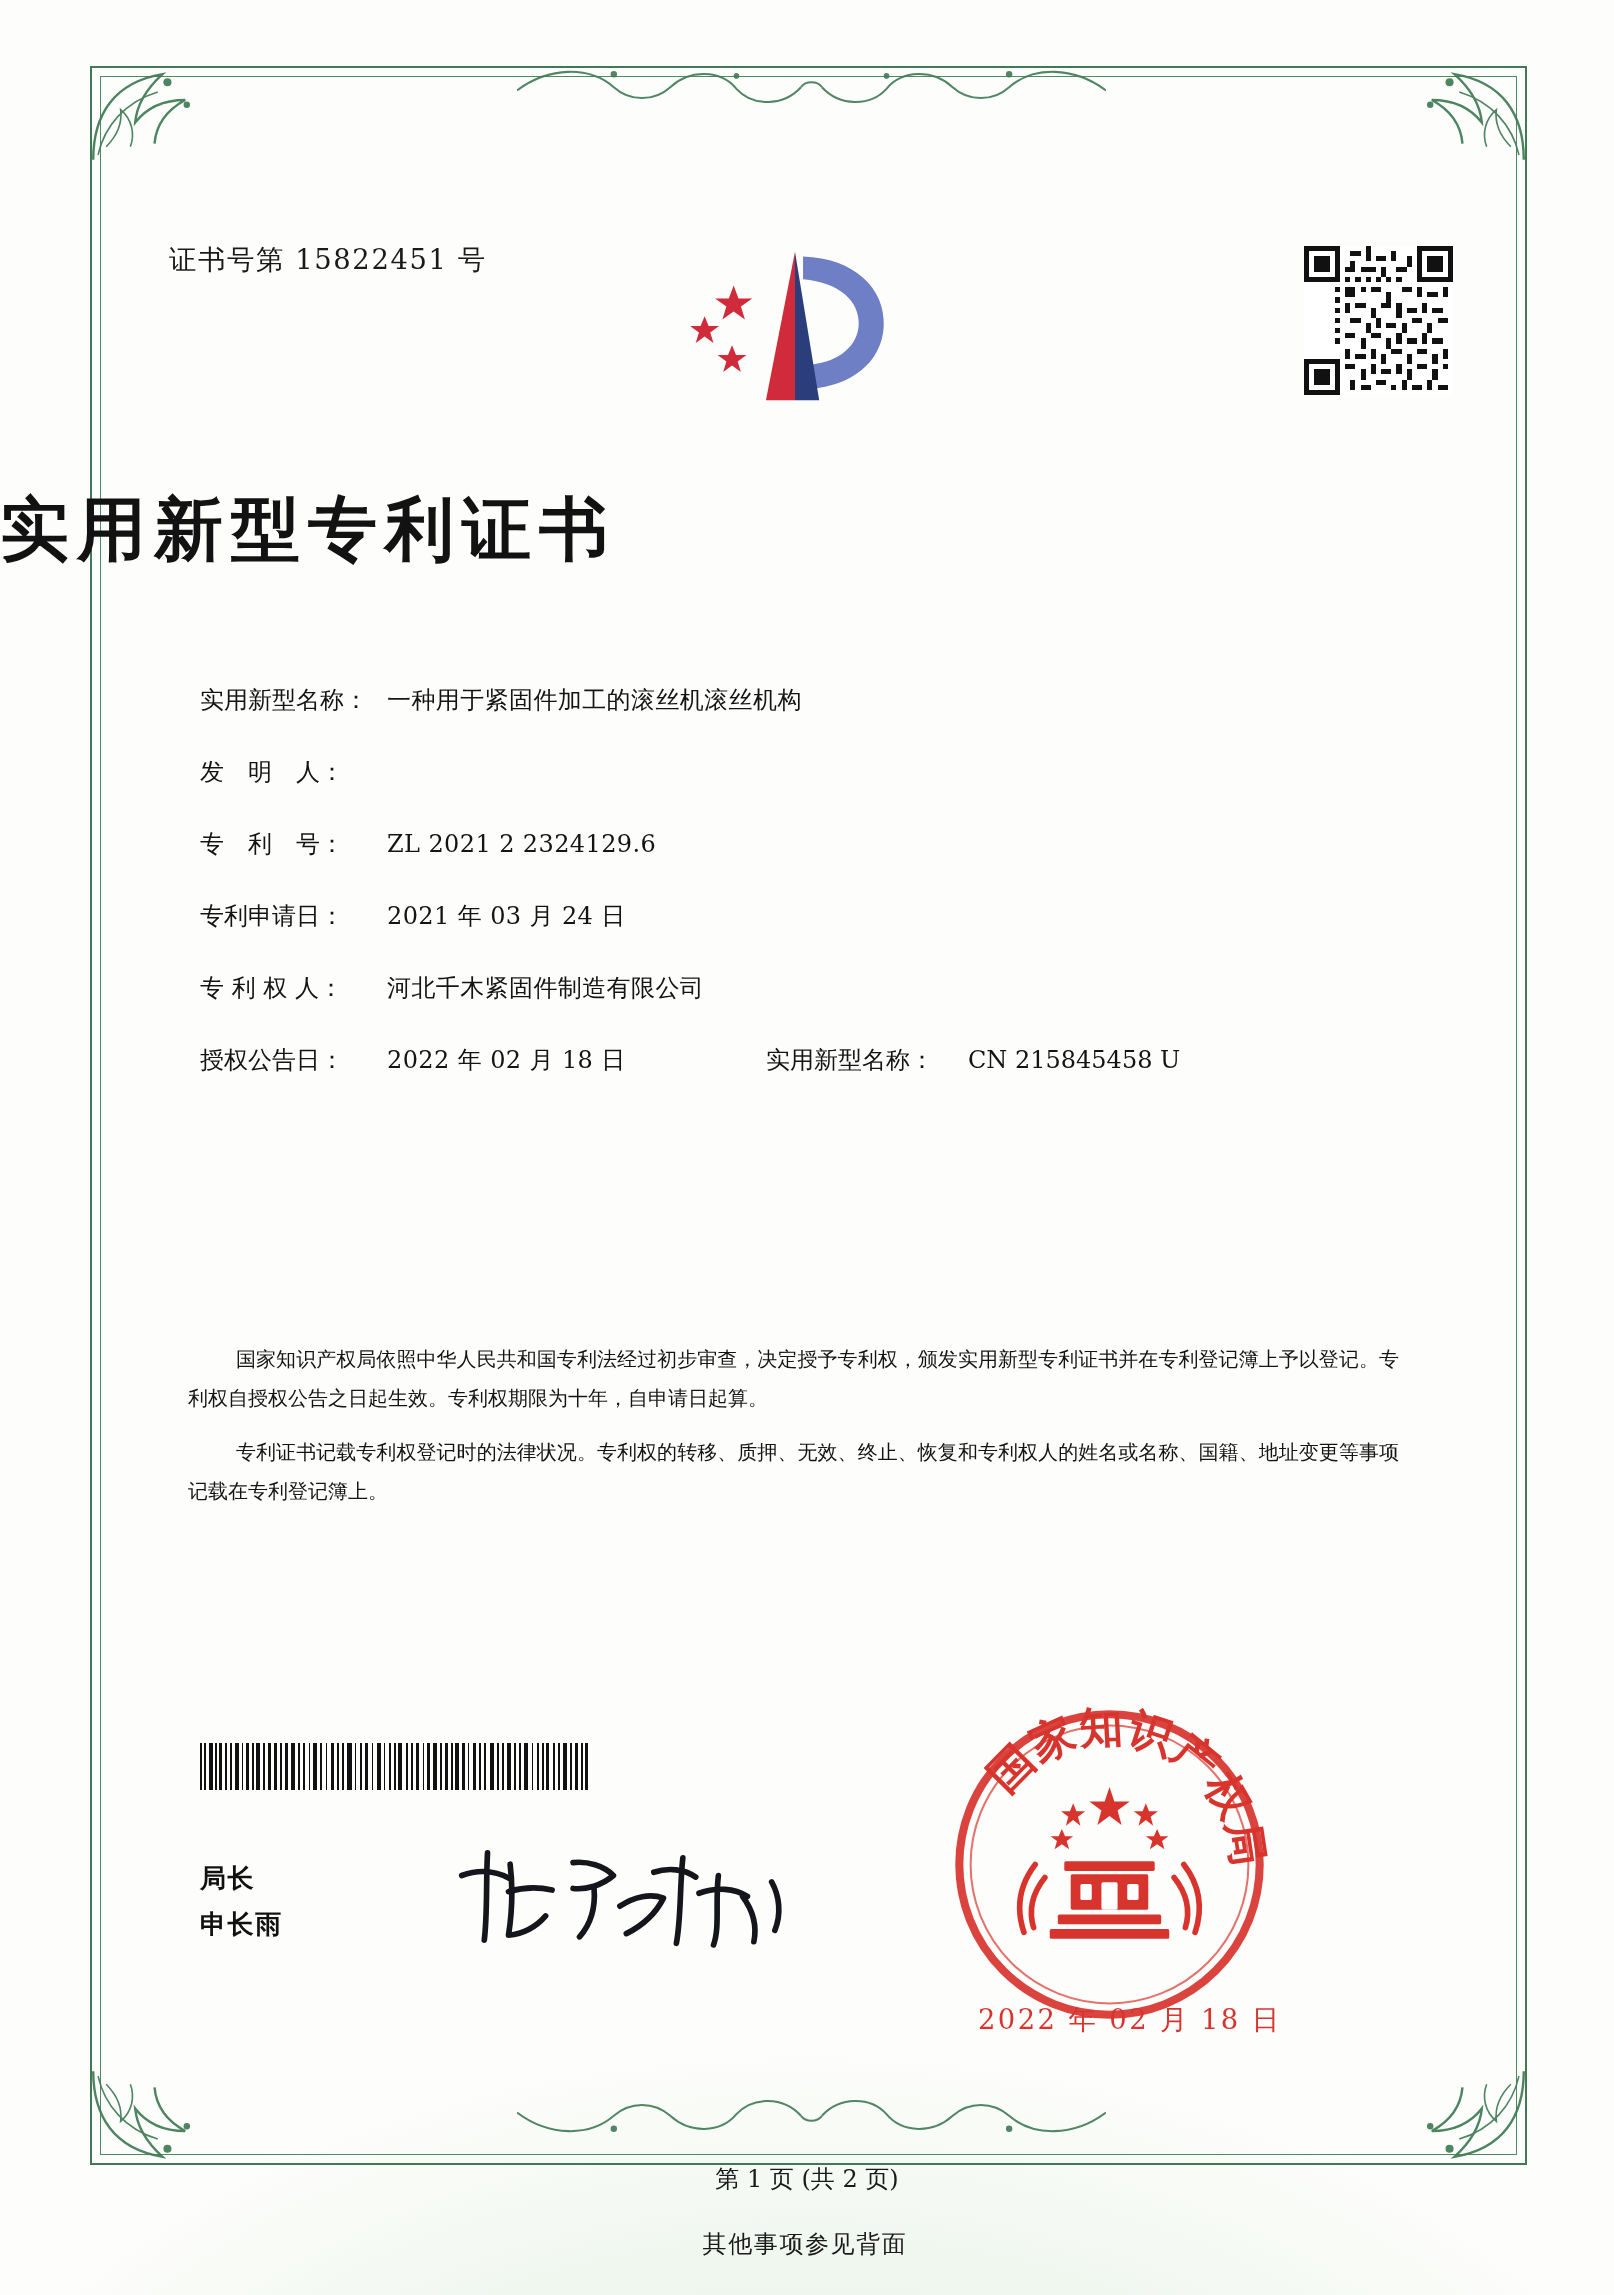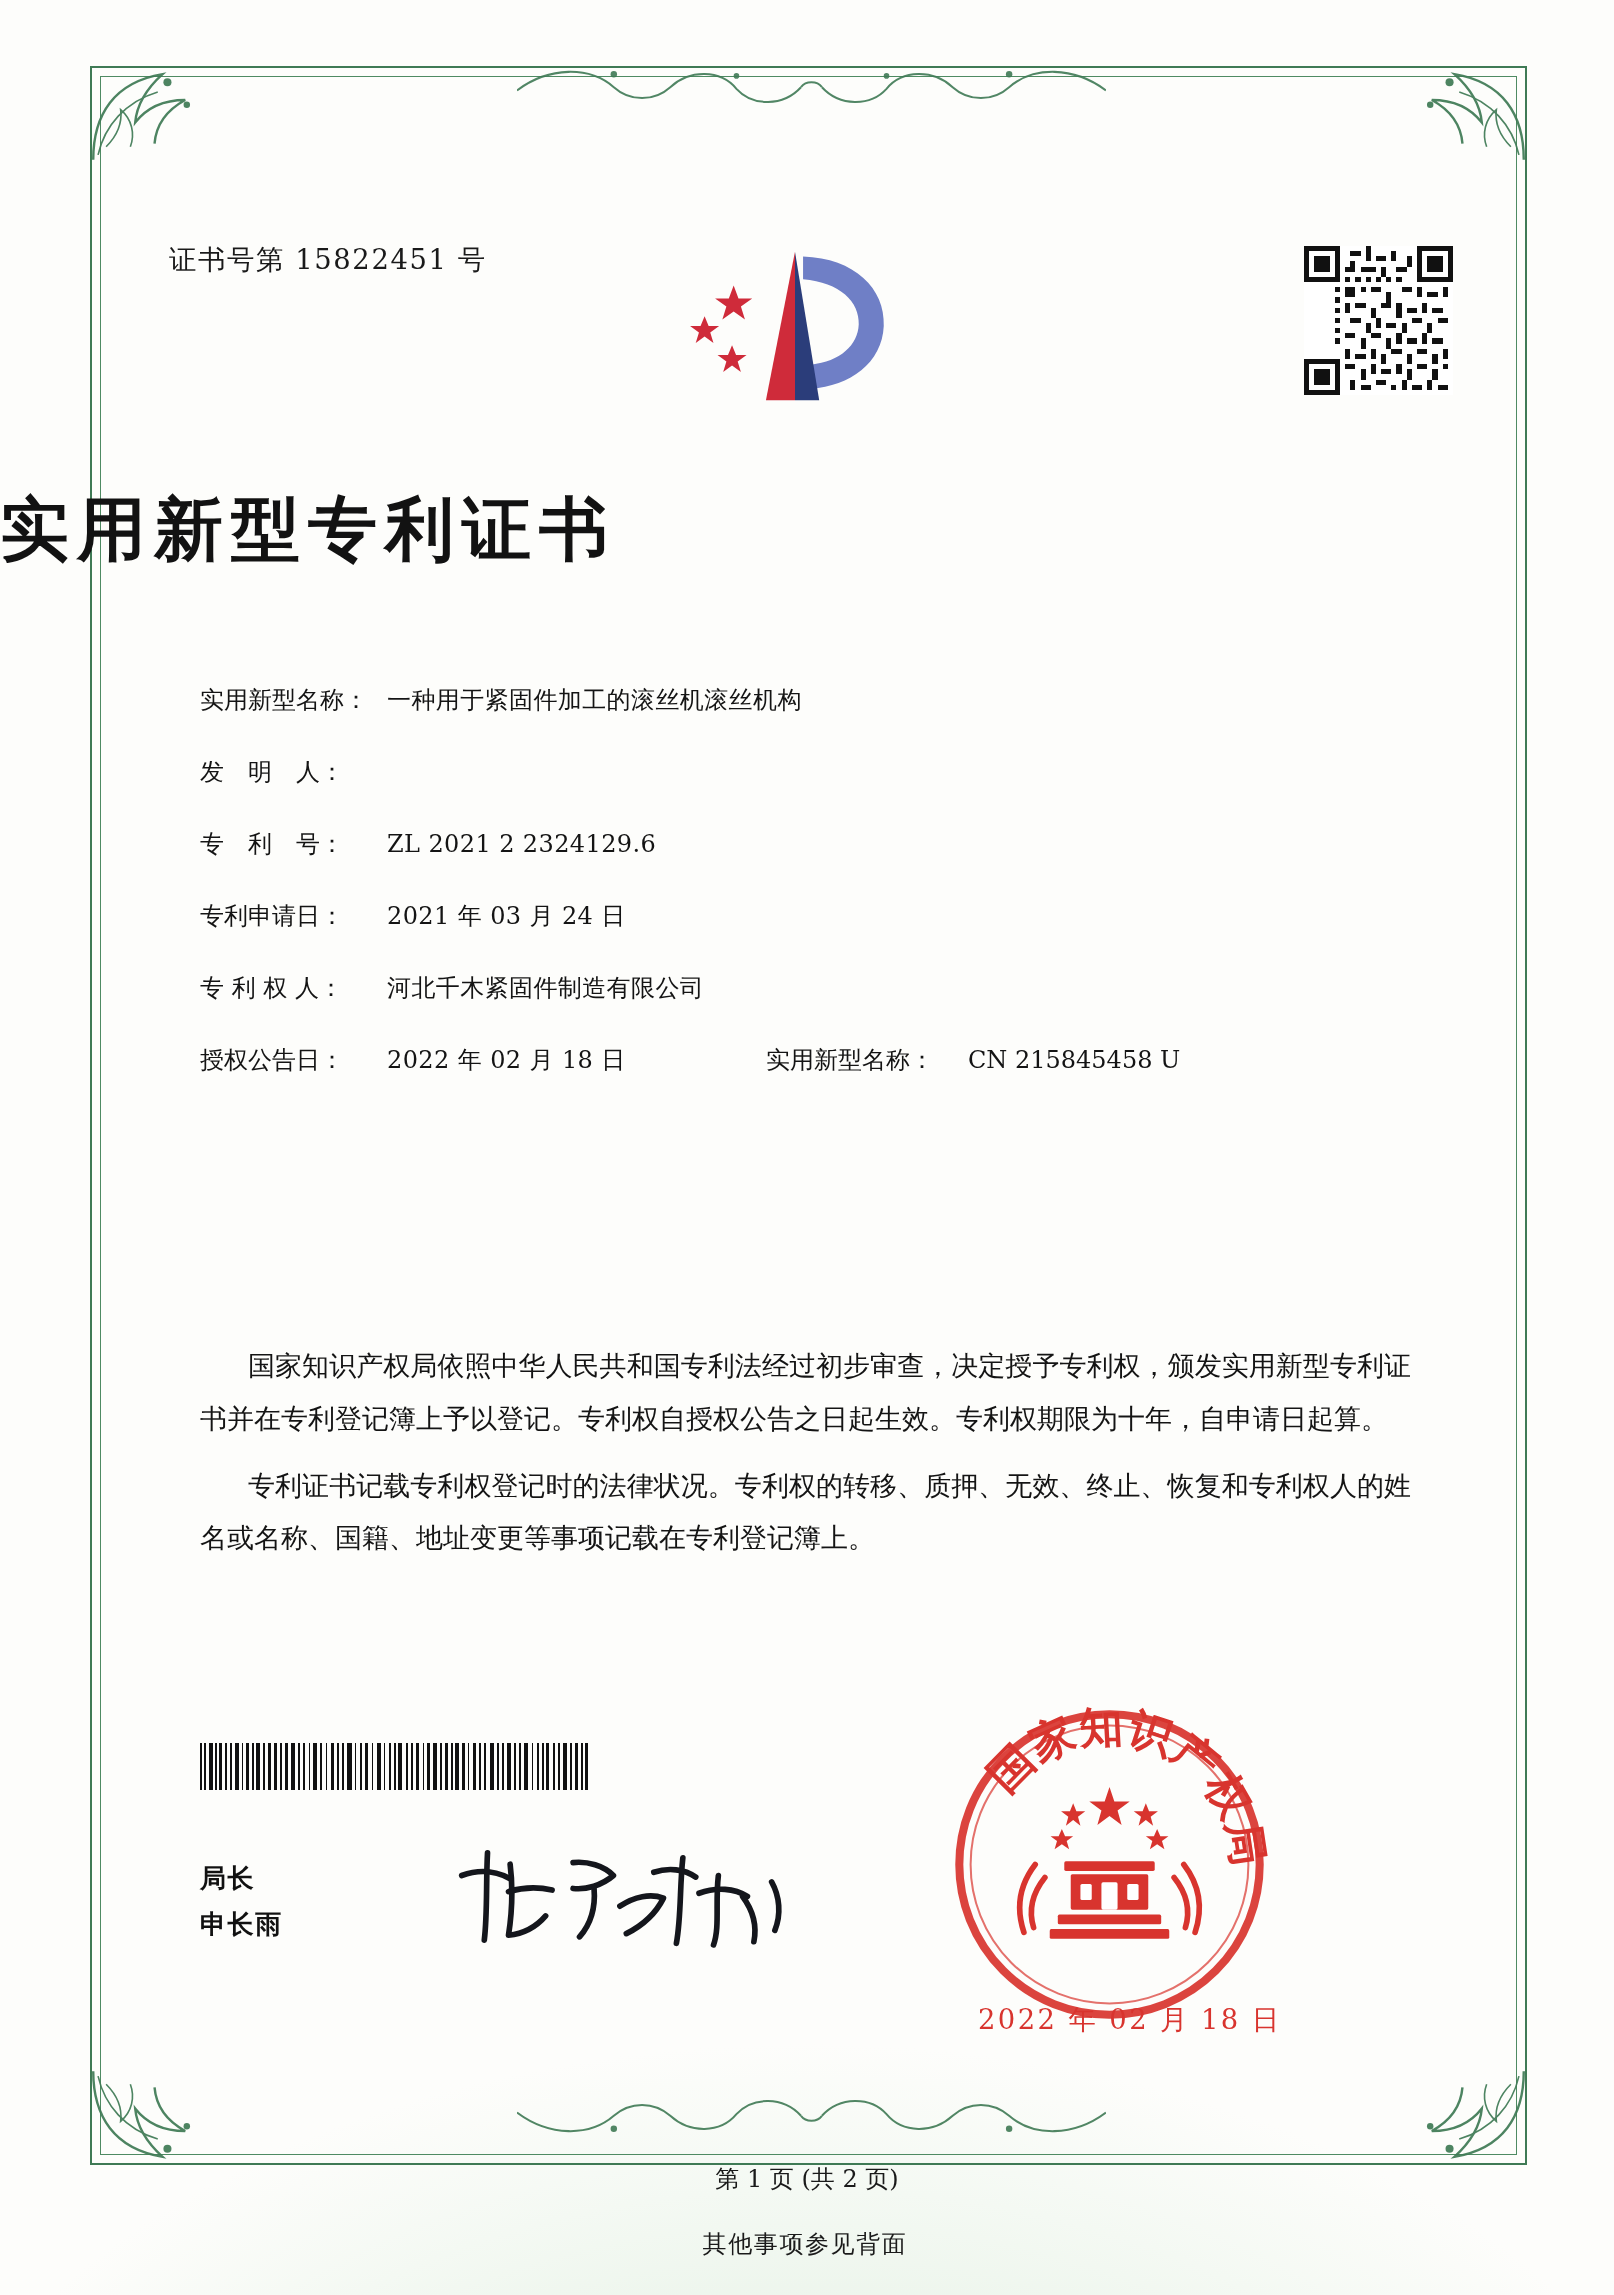--- a/index.html
+++ b/index.html
@@ -143,24 +143,24 @@
     width: 202px;
     flex: 0 0 202px;
     white-space: pre;
     color: #141414;
   }
   .f-value2 { flex: 1; color:#141414; }
 
   
   .paras {
     position: absolute;
-    left: 200px;
+    left: 188px;
     top: 1340px;
     width: 1211px;
-    font-size: 27px;
+    font-size: 20px;
     line-height: 1.95;
     text-align: justify;
     color: #141414;
   }
   .paras p { margin: 0 0 14.5px 0; text-indent: 48px; }
 
   
   .barcode {
     position: absolute;
     left: 198px;

